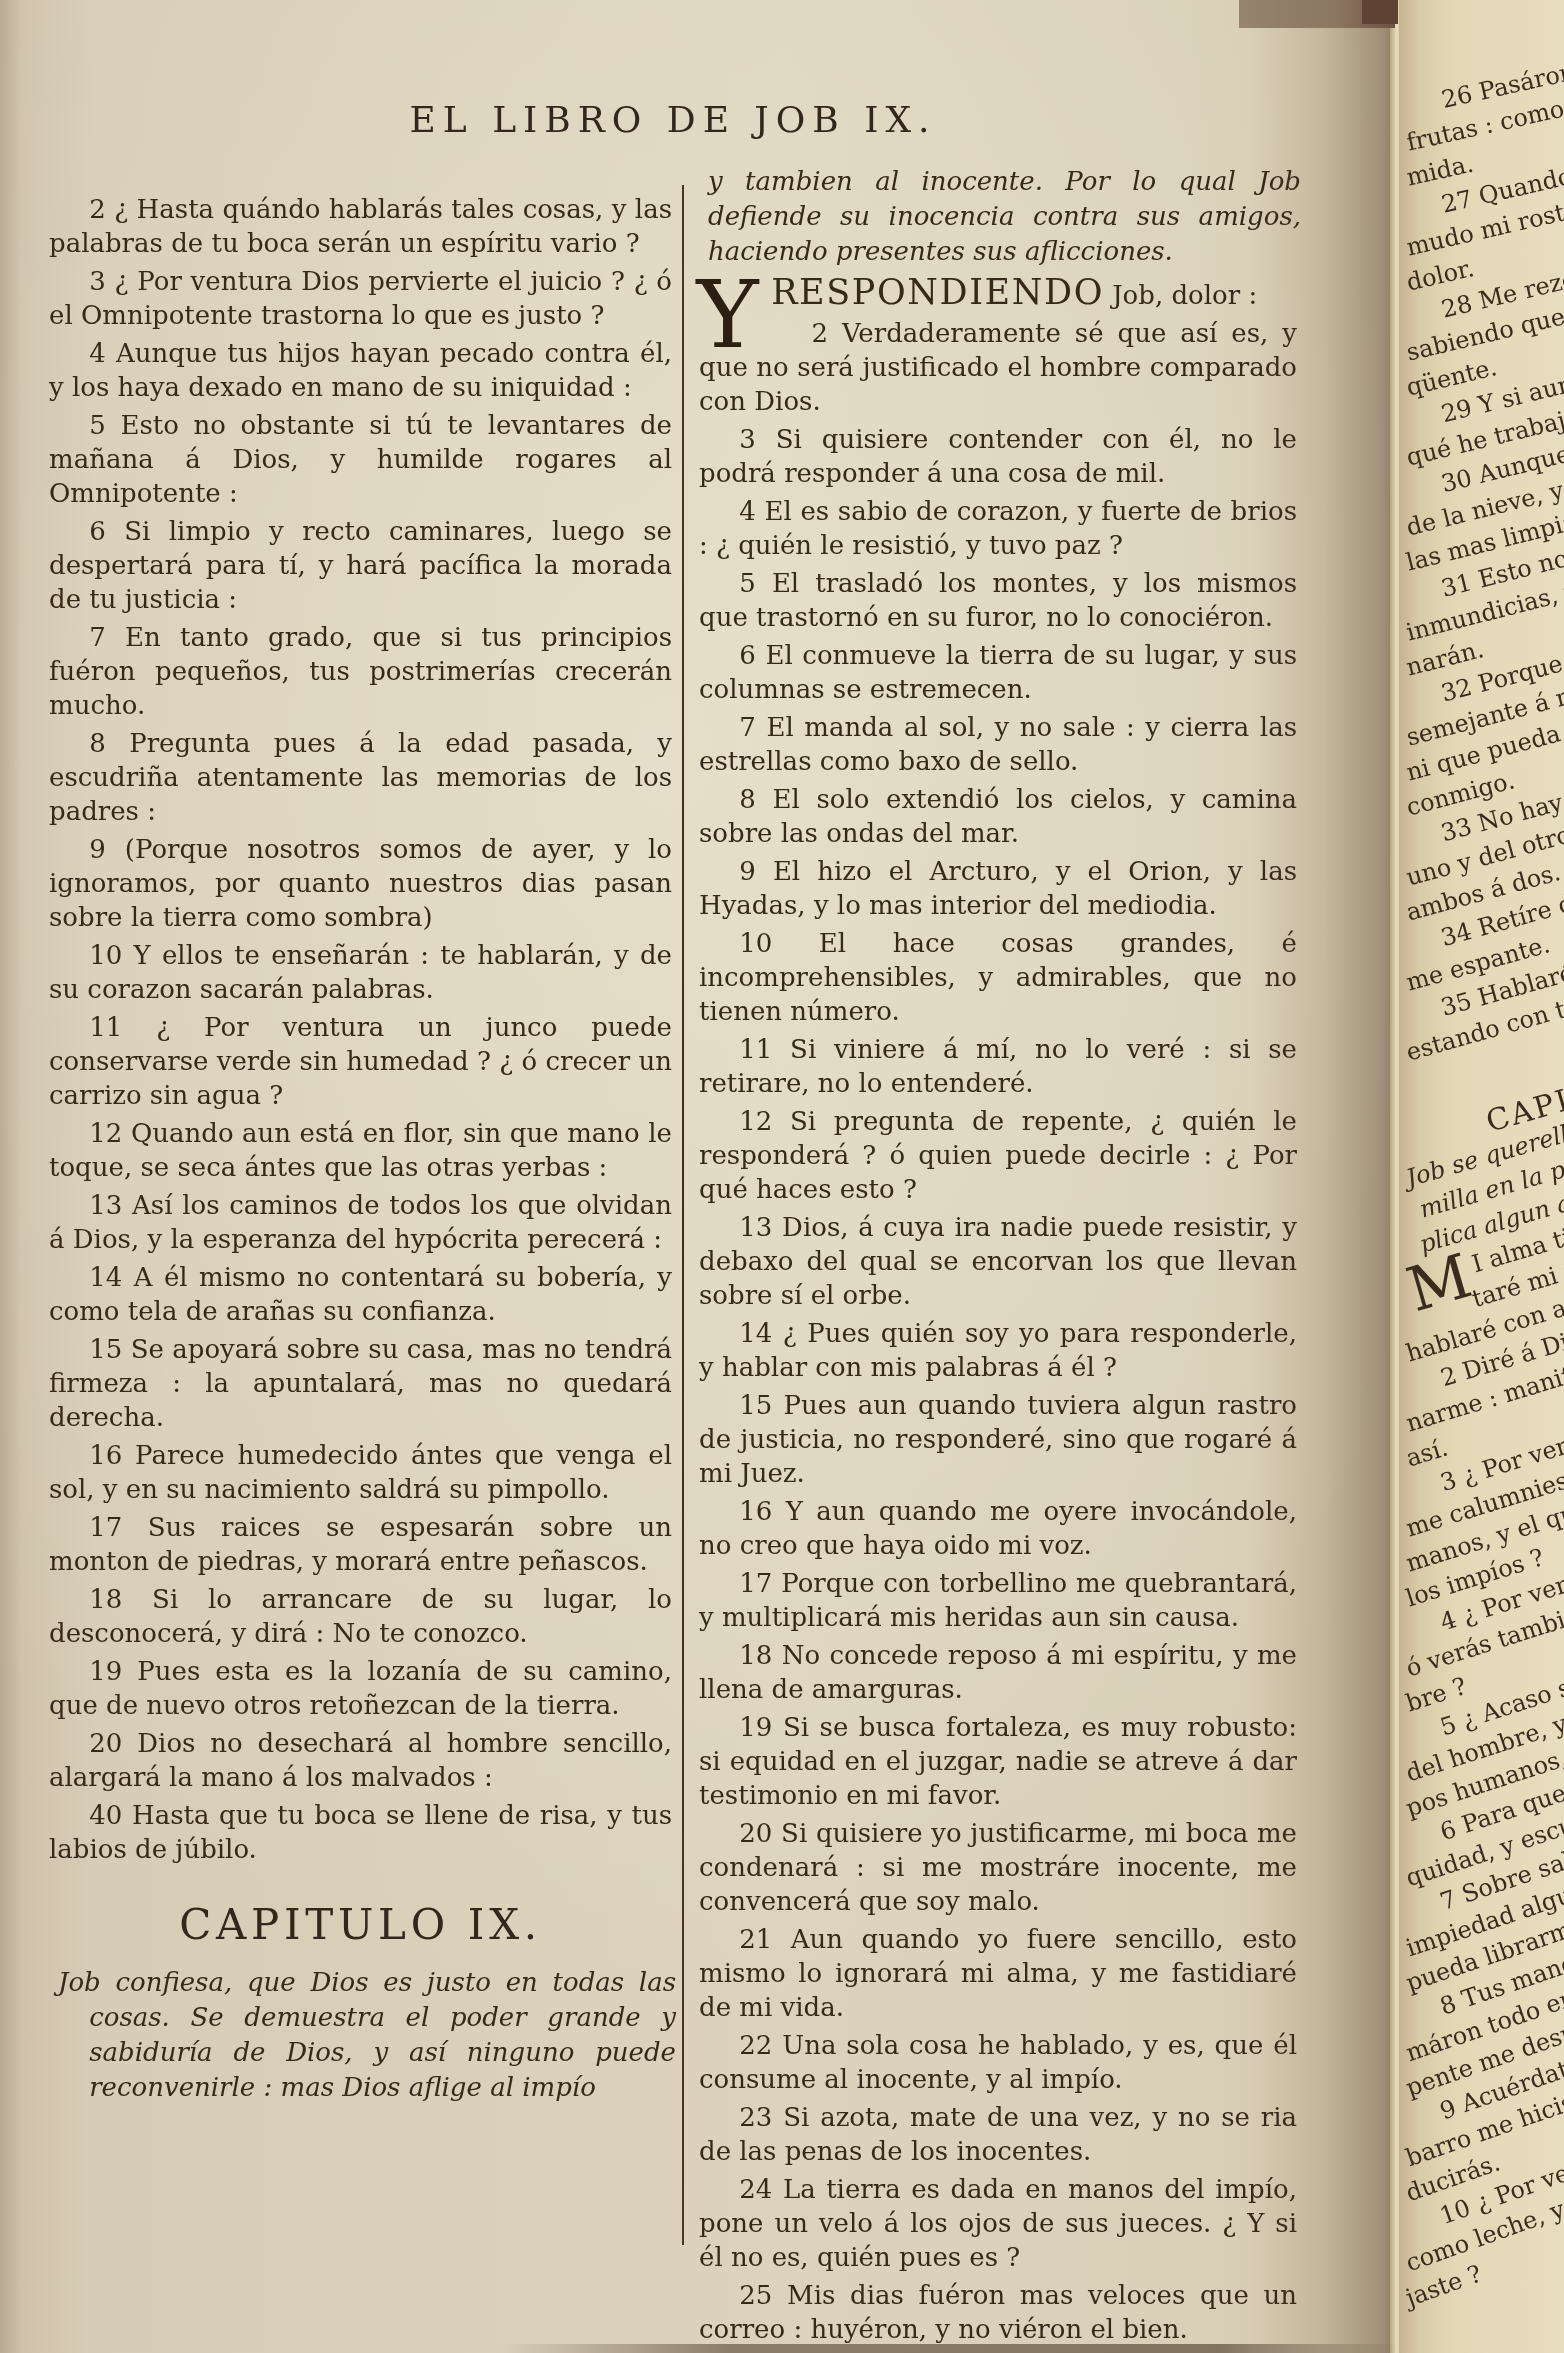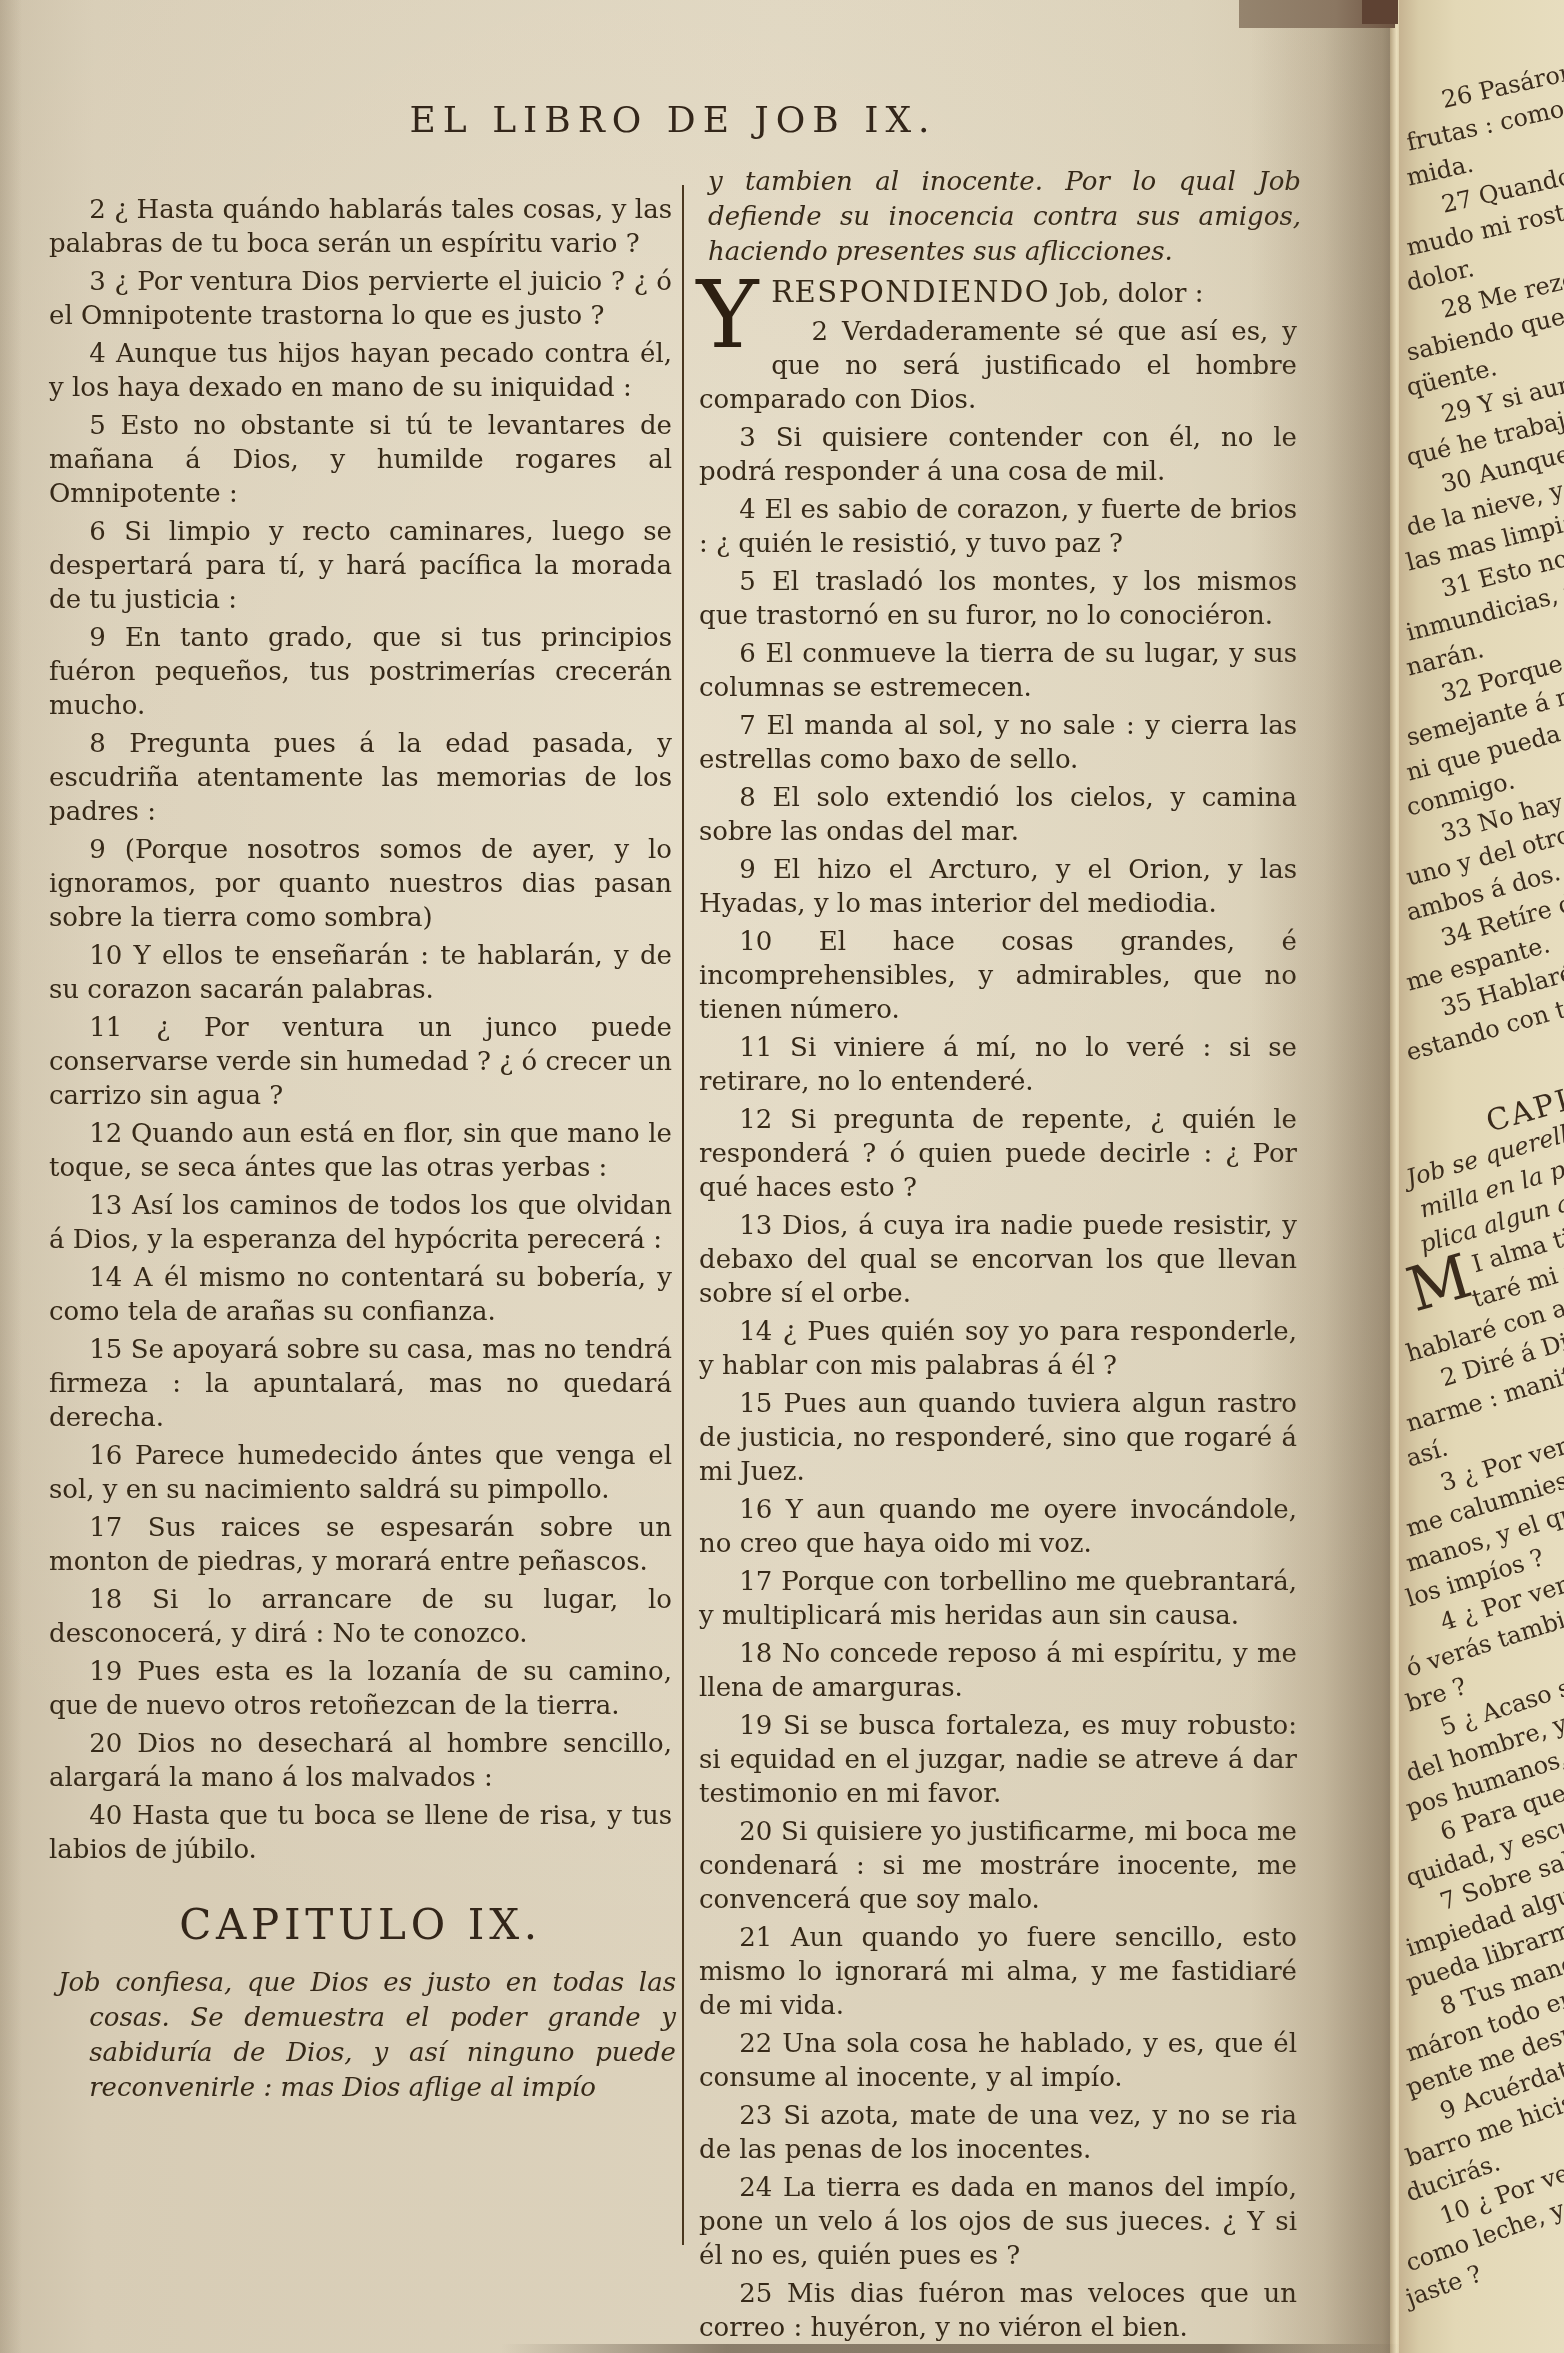--- a/index.html
+++ b/index.html
@@ -37,21 +37,21 @@
   }
   .summary-cont {
     font-style:italic; font-size:26px; line-height:35px;
     text-align:justify; margin:0 0 6.3px 0; padding-left:0.5em;
   }
   .opening { margin:0; font-size:26px; line-height:34px; }
   .dropcap {
     float:left; font-size:94px; line-height:70px;
     padding:4.7px 12.5px 0 1.6px; color:#2d2012;
   }
-  .opening-caps { font-size:29px; letter-spacing:1.6px;margin-top:20px; }
+  .opening-caps { font-size:35px; letter-spacing:1.6px;margin-top:20px; }
   
   .left-shade { position:absolute; left:0; top:0; width:22px; height:2354px;
     background:linear-gradient(to right, rgba(90,70,45,0.18), rgba(90,70,45,0)); }
   .gutter-shadow { position:absolute; left:1250px; top:0; width:147px; height:2354px;
     background:linear-gradient(to right, rgba(101,78,53,0) 0%, rgba(101,78,53,0.16) 50%,
       rgba(76,55,33,0.38) 90%, rgba(62,44,26,0.5) 100%); }
   .fore-edge { position:absolute; left:1390px; top:0; width:11px; height:2354px;
     background:linear-gradient(to right,#b7a582,#e9ddbc 60%,#d6c8a2); }
   .next-page { position:absolute; left:1399px; top:0; width:166px; height:2354px;
     background:linear-gradient(to right,#c6b391 0%, #d8cba7 12%, #e3d8b6 34%, #e7ddbf 100%); }
@@ -84,21 +84,21 @@
 
   <div class="running-header">EL LIBRO DE JOB IX.</div>
 
   <div class="col col-left">
     <div>
         <p class="verse">2 ¿ Hasta quándo hablarás tales cosas, y las palabras de tu boca serán un espíritu vario ?</p>
         <p class="verse">3 ¿ Por ventura Dios pervierte el juicio ? ¿ ó el Omnipotente trastorna lo que es justo ?</p>
         <p class="verse">4 Aunque tus hijos hayan pecado contra él, y los haya dexado en mano de su iniquidad :</p>
         <p class="verse">5 Esto no obstante si tú te levantares de mañana á Dios, y humilde rogares al Omnipotente :</p>
         <p class="verse">6 Si limpio y recto caminares, luego se despertará para tí, y hará pacífica la morada de tu justicia :</p>
-        <p class="verse">9 En tanto grado, que si tus principios fuéron pequeños, tus postrimerías crecerán mucho.</p>
+        <p class="verse">7 En tanto grado, que si tus principios fuéron pequeños, tus postrimerías crecerán mucho.</p>
         <p class="verse">8 Pregunta pues á la edad pasada, y escudriña atentamente las memorias de los padres :</p>
         <p class="verse">9 (Porque nosotros somos de ayer, y lo ignoramos, por quanto nuestros dias pasan sobre la tierra como sombra)</p>
         <p class="verse">10 Y ellos te enseñarán : te hablarán, y de su corazon sacarán palabras.</p>
         <p class="verse">11 ¿ Por ventura un junco puede conservarse verde sin humedad ? ¿ ó crecer un carrizo sin agua ?</p>
         <p class="verse">12 Quando aun está en flor, sin que mano le toque, se seca ántes que las otras yerbas :</p>
         <p class="verse">13 Así los caminos de todos los que olvidan á Dios, y la esperanza del hypócrita perecerá :</p>
         <p class="verse">14 A él mismo no contentará su bobería, y como tela de arañas su confianza.</p>
         <p class="verse">15 Se apoyará sobre su casa, mas no tendrá firmeza : la apuntalará, mas no quedará derecha.</p>
         <p class="verse">16 Parece humedecido ántes que venga el sol, y en su nacimiento saldrá su pimpollo.</p>
         <p class="verse">17 Sus raices se espesarán sobre un monton de piedras, y morará entre peñascos.</p>

